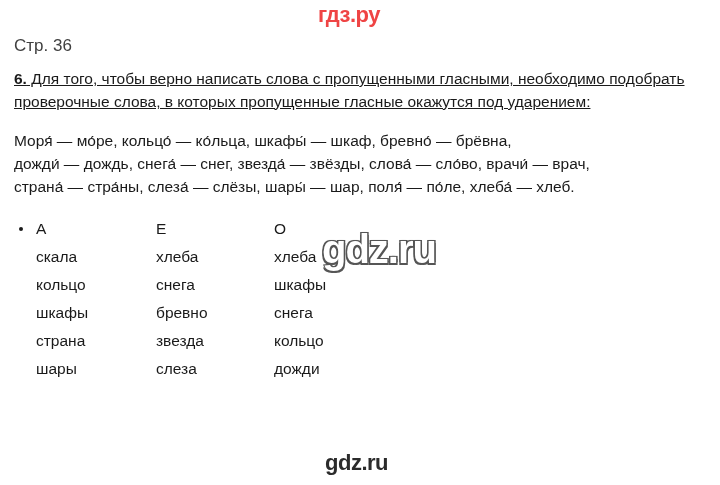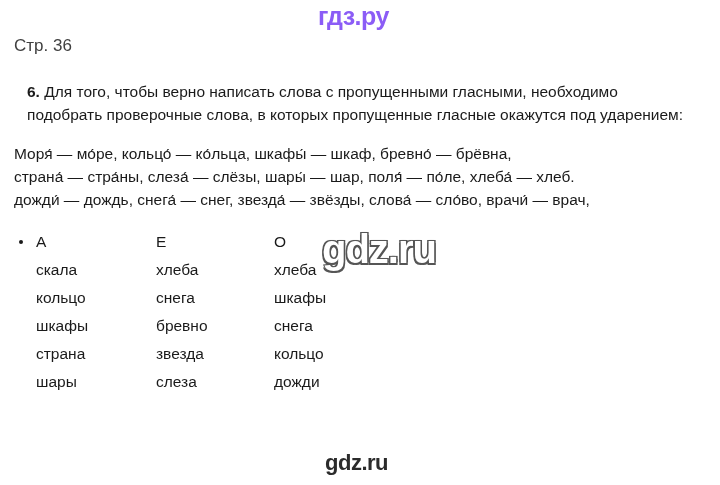--- a/index.html
+++ b/index.html
@@ -18,44 +18,45 @@
   .page {
     position: relative;
     width: 720px;
     height: 485px;
     box-sizing: border-box;
   }
   .logo-top {
     position: absolute;
     left: 318px;
     top: 2px;
-    font-size: 25px;
+    font-size: 22px;
     font-weight: bold;
     letter-spacing: -0.5px;
-    color: #8b5cf6;
+    color: #ef4444;
   }
   .page-label {
     position: absolute;
     left: 14px;
     top: 36px;
     font-size: 17px;
     font-weight: normal;
     color: #404040;
   }
   .content {
     position: absolute;
     left: 14px;
     top: 68px;
     width: 690px;
   }
   .task-para {
     font-size: 15.5px;
     line-height: 22.5px;
-    margin: 13px;
+    margin: 0;
     text-align: left;
+    text-decoration: underline;
   }
   .task-num {
     font-weight: bold;
   }
   .answer-lines {
     margin-top: 16px;
     font-size: 15.5px;
     line-height: 23px;
   }
   .answer-lines div {
@@ -124,22 +125,22 @@
   <div class="logo-top">гдз.ру</div>
 
   <div class="page-label">Стр. 36</div>
 
   <div class="content">
 
     <p class="task-para"><span class="task-num">6.</span><span> Для того, чтобы верно написать слова с пропущенными гласными, необходимо подобрать проверочные слова, в которых пропущенные гласные окажутся под ударением:</span></p>
 
     <div class="answer-lines">
       <div>Моря́ — мо́ре, кольцо́ — ко́льца, шкафы́ — шкаф, бревно́ — брёвна,</div>
+      <div>дожди́ — дождь, снега́ — снег, звезда́ — звёзды, слова́ — сло́во, врачи́ — врач,</div>
       <div>страна́ — стра́ны, слеза́ — слёзы, шары́ — шар, поля́ — по́ле, хлеба́ — хлеб.</div>
-      <div>дожди́ — дождь, снега́ — снег, звезда́ — звёзды, слова́ — сло́во, врачи́ — врач,</div>
     </div>
 
     <div class="columns-block">
       <span class="bullet"></span>
       <table class="word-table">
         <tbody>
             <tr>
           <td class="col1">А</td>
           <td class="col2">Е</td>
           <td class="col3">О</td>

